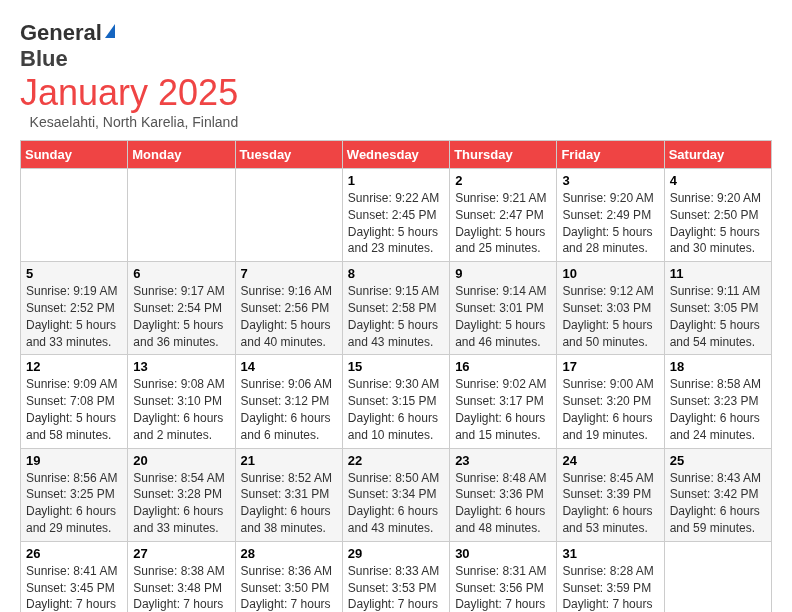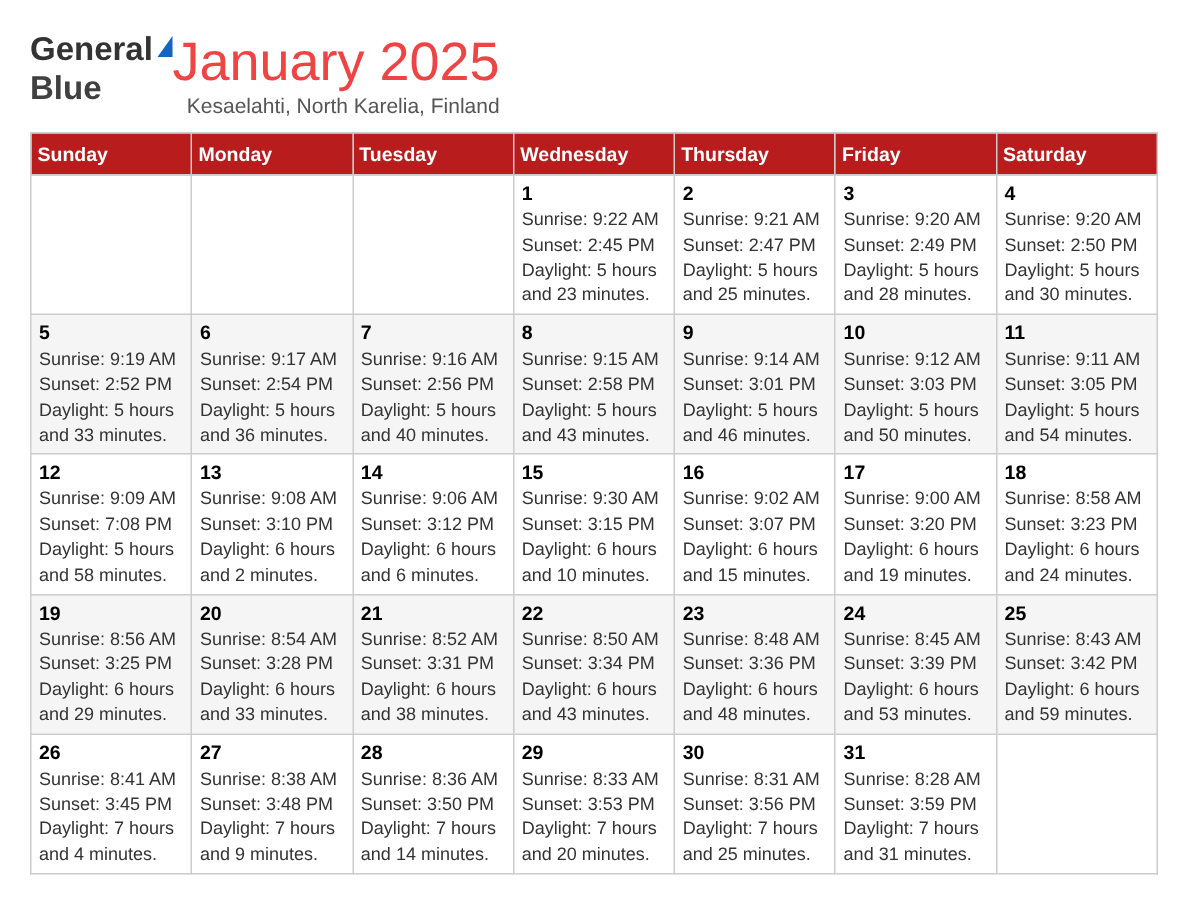--- a/index.html
+++ b/index.html
@@ -8,20 +8,21 @@
       background: #fff;
       width: 792px;
       min-height: 612px;
       padding: 20px;
     }
     .header-area {
       display: flex;
       justify-content: flex-start;
       align-items: flex-start;
       margin-bottom: 10px;
+      flex-direction: column;
     }
     .logo {
       display: flex;
       flex-direction: column;
       align-items: flex-start;
     }
     .logo-text {
       display: flex;
       align-items: center;
     }
@@ -56,21 +57,21 @@
     .location {
       font-size: 14px;
       color: #555;
     }
     .calendar {
       width: 100%;
       border-collapse: collapse;
       border: 1px solid #ccc;
     }
     .calendar th {
-      background: #b91c1c;
+      background: #ef4444;
       color: #fff;
       font-size: 13px;
       font-weight: bold;
       padding: 6px 4px;
       text-align: left;
       border: 1px solid #ccc;
     }
     .calendar td {
       width: calc(100% / 7);
       vertical-align: top;
@@ -221,21 +222,21 @@
         </td>
         <td>
           <div class="day-number">15</div>
           <div class="day-info">Sunrise: 9:30 AM
 Sunset: 3:15 PM
 Daylight: 6 hours and 10 minutes.</div>
         </td>
         <td>
           <div class="day-number">16</div>
           <div class="day-info">Sunrise: 9:02 AM
-Sunset: 3:07 PM
+Sunset: 3:17 PM
 Daylight: 6 hours and 15 minutes.</div>
         </td>
         <td>
           <div class="day-number">17</div>
           <div class="day-info">Sunrise: 9:00 AM
 Sunset: 3:20 PM
 Daylight: 6 hours and 19 minutes.</div>
         </td>
         <td>
           <div class="day-number">18</div>

